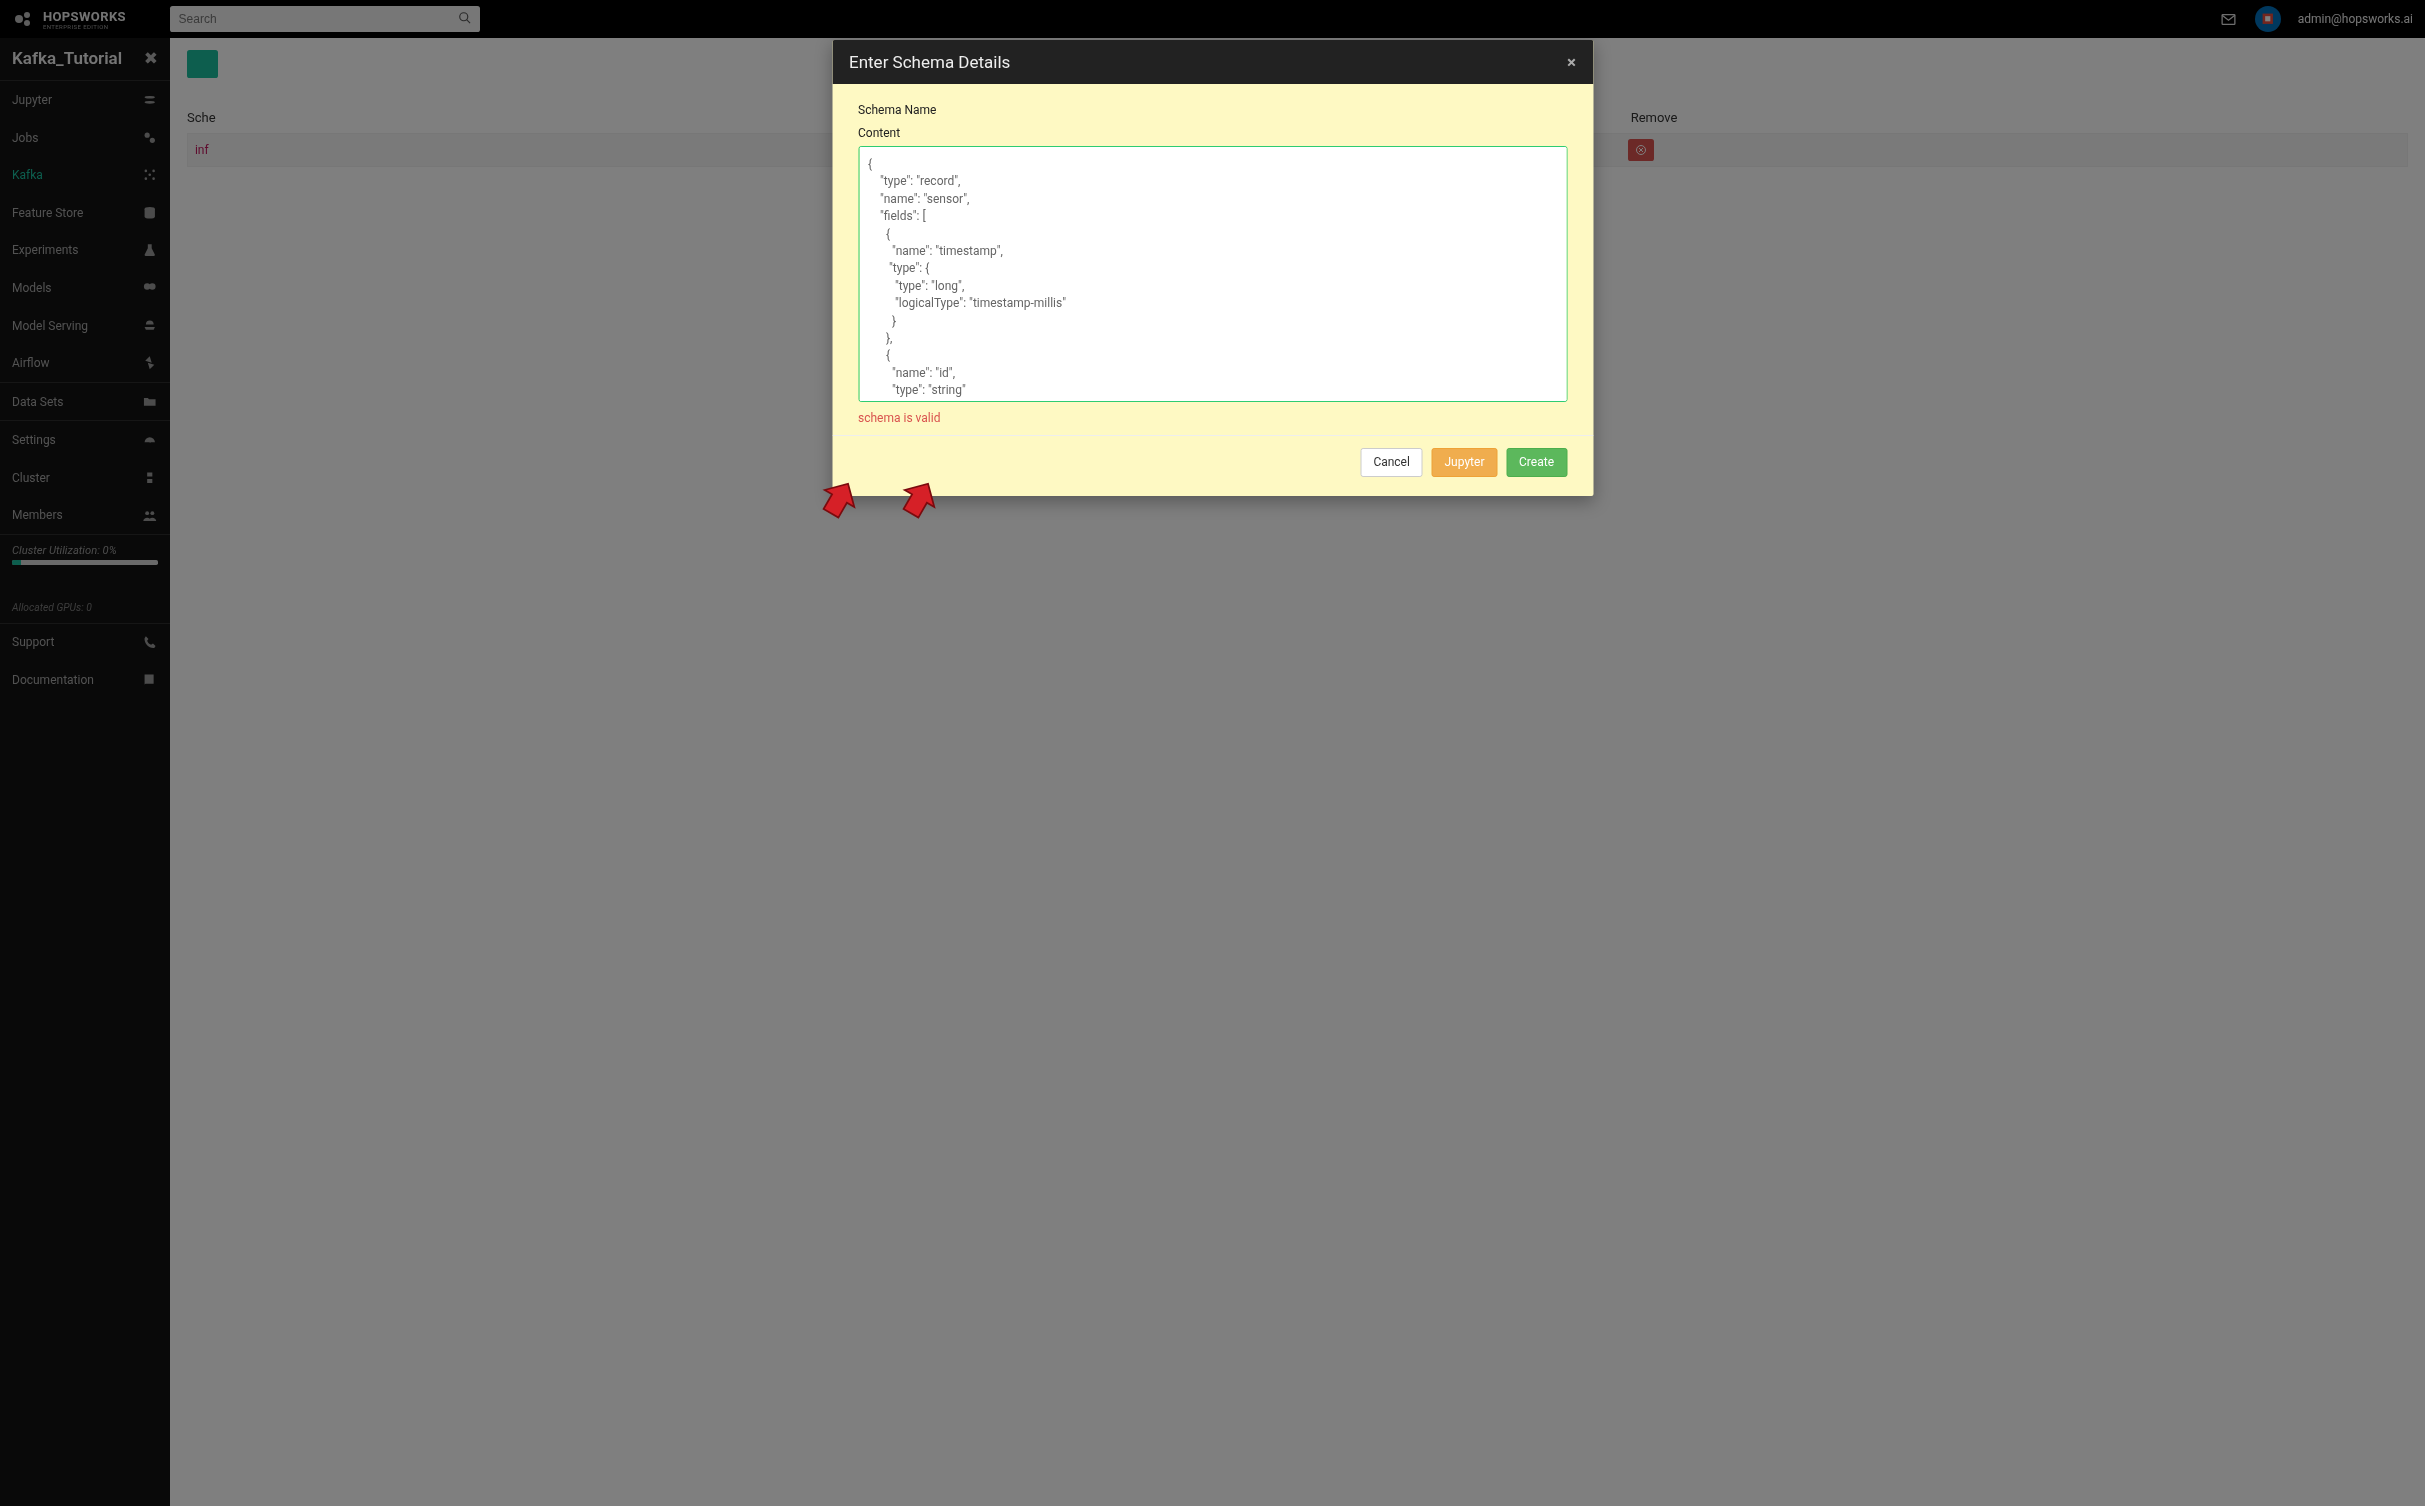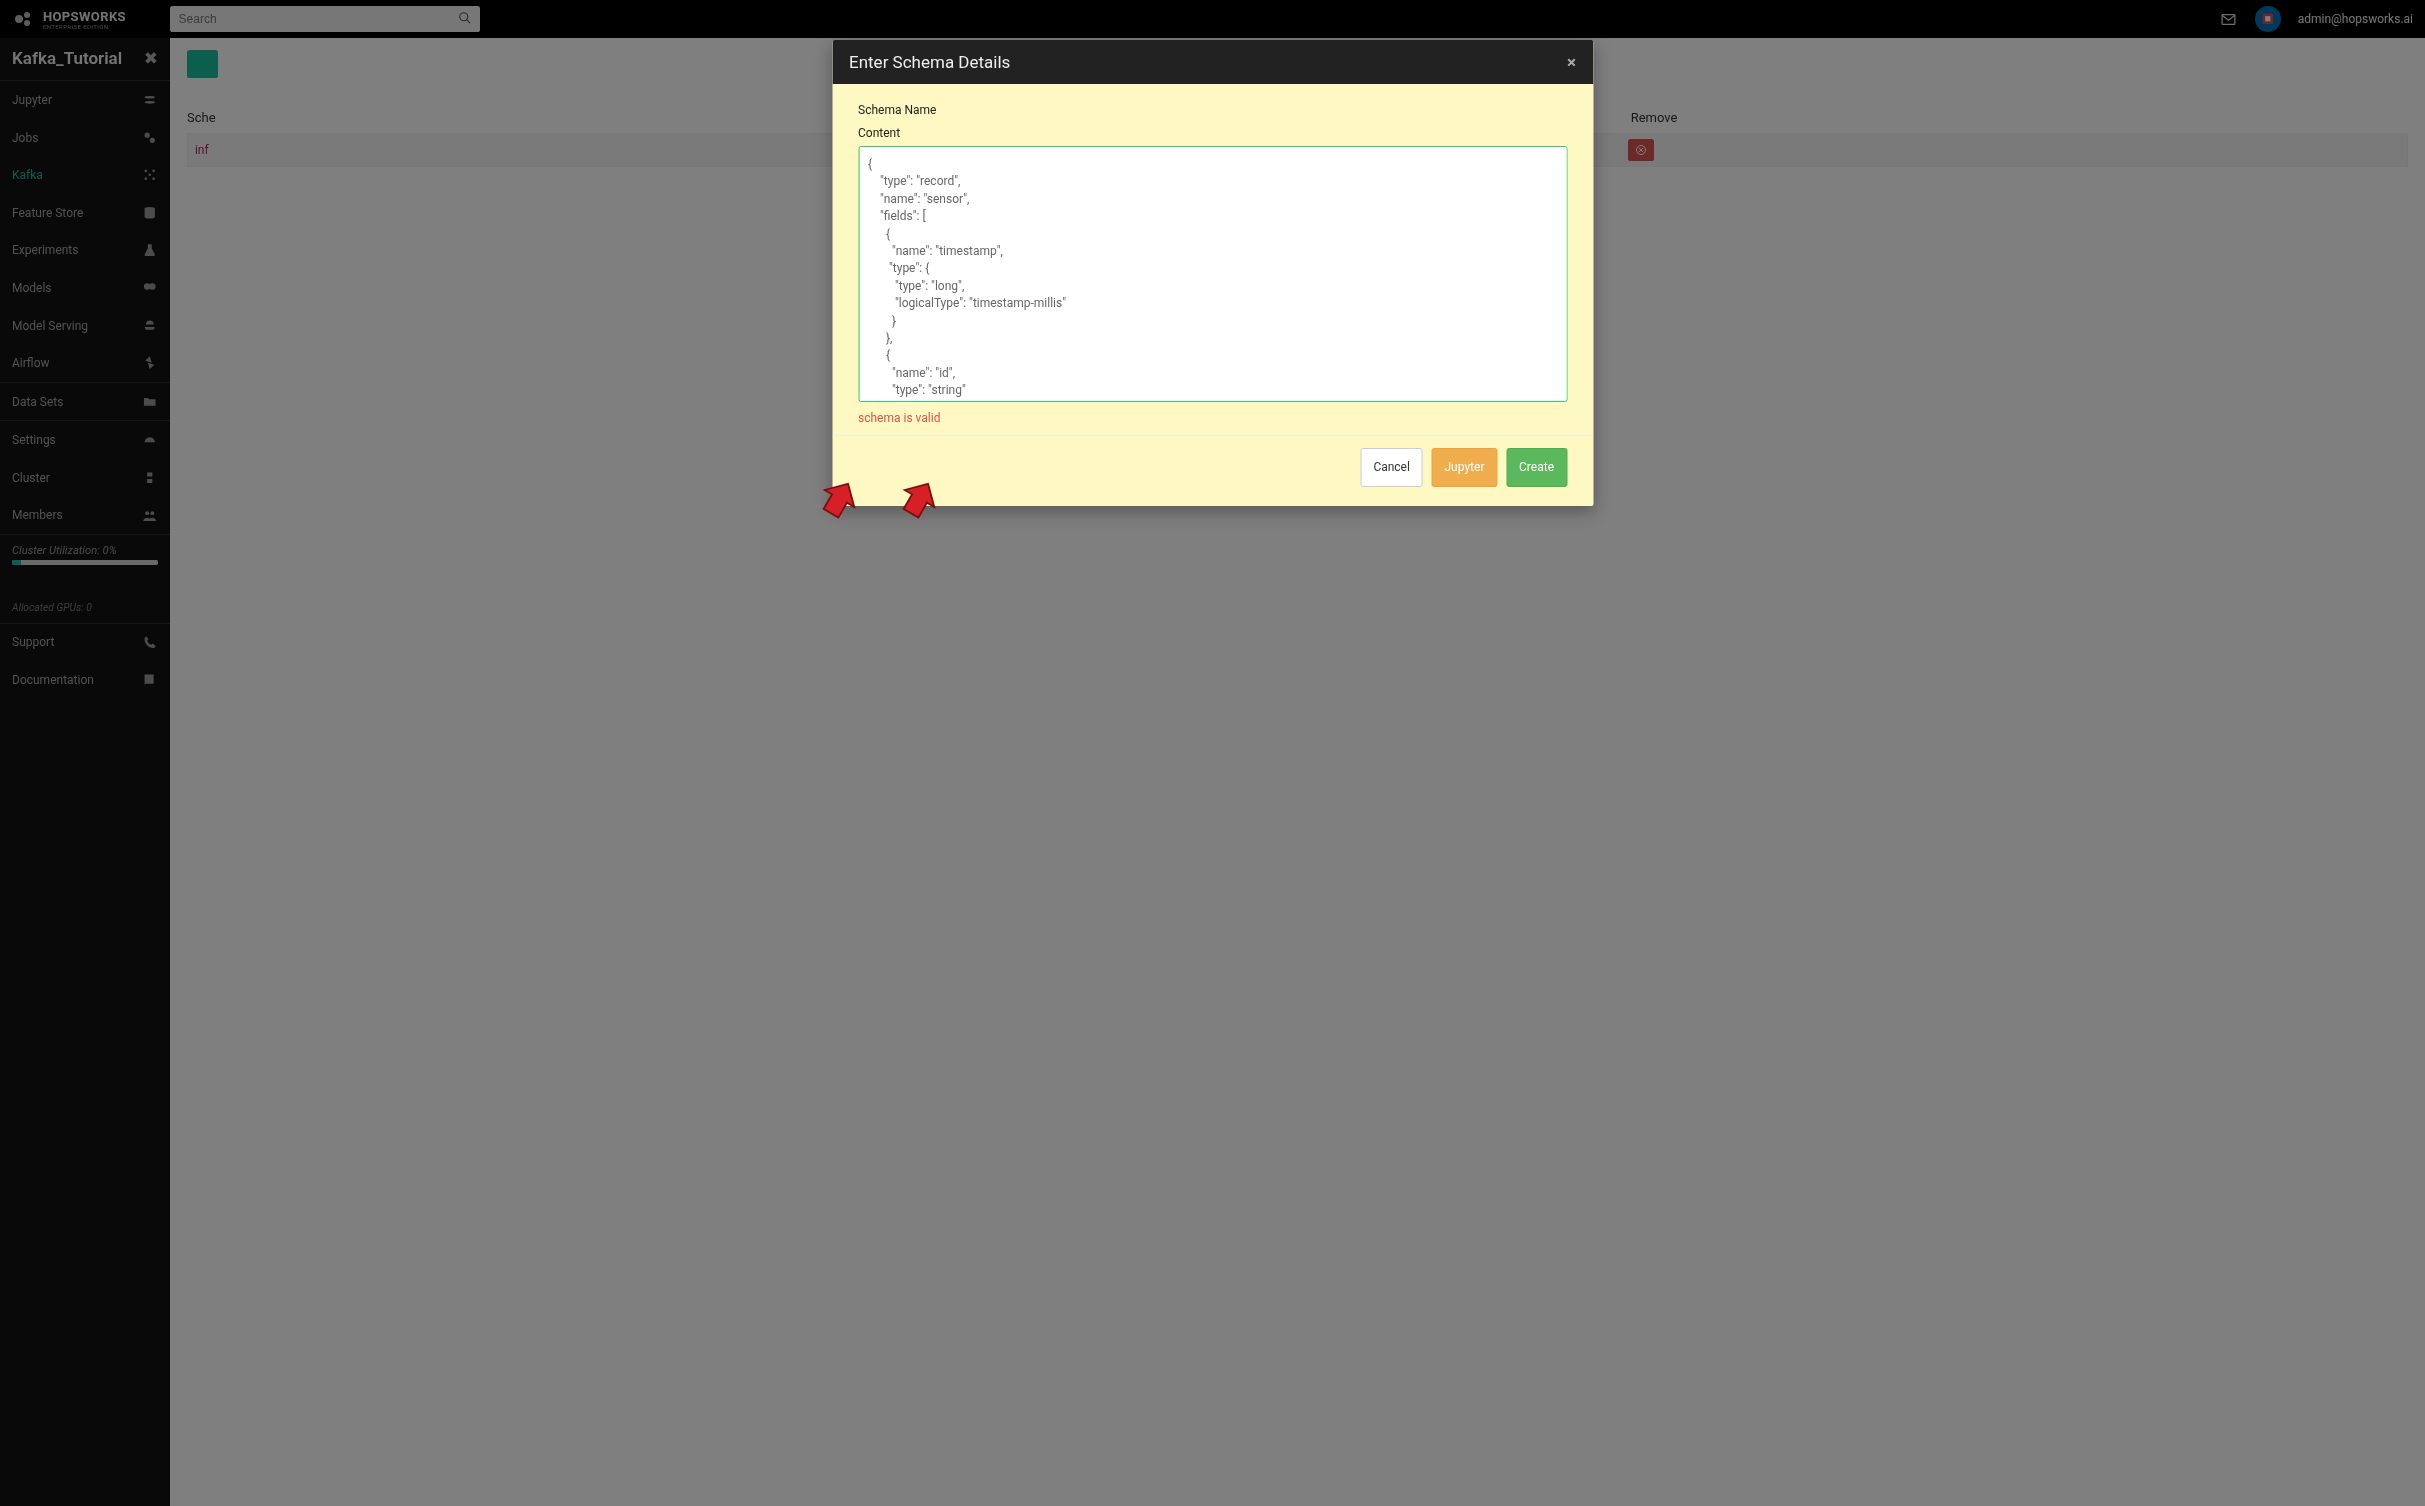--- a/index.html
+++ b/index.html
@@ -50,21 +50,21 @@
 .modal { position: absolute; top: 40px; left: 50%; transform: translateX(-50%); width: 761px; background: #fef9c3; border-radius: 2px; box-shadow: 0 5.2px 17px rgba(0,0,0,0.3); overflow: hidden; }
 .modal-head { background: #222; color: #eee; padding: 12px 17px; display:flex; align-items:center; justify-content:space-between; }
 .modal-head .title { font-size: 17px; font-weight: 400; }
 .modal-head .close { font-size: 17px; color: #aaa; cursor:pointer; font-weight: bold; }
 .modal-body { padding: 13.8px 26px 6.9px 26px; }
 .field-label { font-size: 12px; color: #222; margin: 5.2px 0 6.9px 0; }
 .text-input { width: 100%; height: 29px; border: 0.9px solid #2ecc71; border-radius: 2.6px; padding: 0 8.6px; font-size: 12px; color: #666; outline:none; }
 .textarea { width: 100%; height: 256px; border: 0.9px solid #2ecc71; border-radius: 2.6px; padding: 8.6px; font-size: 12px; color: #666; font-family: inherit; line-height: 1.45; resize:none; outline:none; overflow-y: scroll; }
 .valid-msg { color: #d9534f; font-size: 12px; margin: 5.2px 0 3.4px 0; }
 .modal-foot { border-top: 0.9px solid #eee; padding: 12px 26px 19px 26px; display:flex; justify-content:flex-end; gap: 8.6px; }
-.btn { height: 39px; padding: 0 12px; border-radius: 2.6px; font-size: 12px; cursor:pointer; display:flex; align-items:center; }
+.btn { height: 29px; padding: 0 12px; border-radius: 2.6px; font-size: 12px; cursor:pointer; display:flex; align-items:center; }
 .btn-default { background:#fff; border:0.9px solid #ccc; color:#333; }
 .btn-warning { background:#f0ad4e; border:0.9px solid #eea236; color:#fff; }
 .btn-success { background:#5cb85c; border:0.9px solid #4cae4c; color:#fff; }
 
 
 .arrow { position:absolute; width:41px; height:41px; pointer-events:none; }
 .arrow svg { width:100%; height:100%; }
 </style>
 </head>
 <body>

